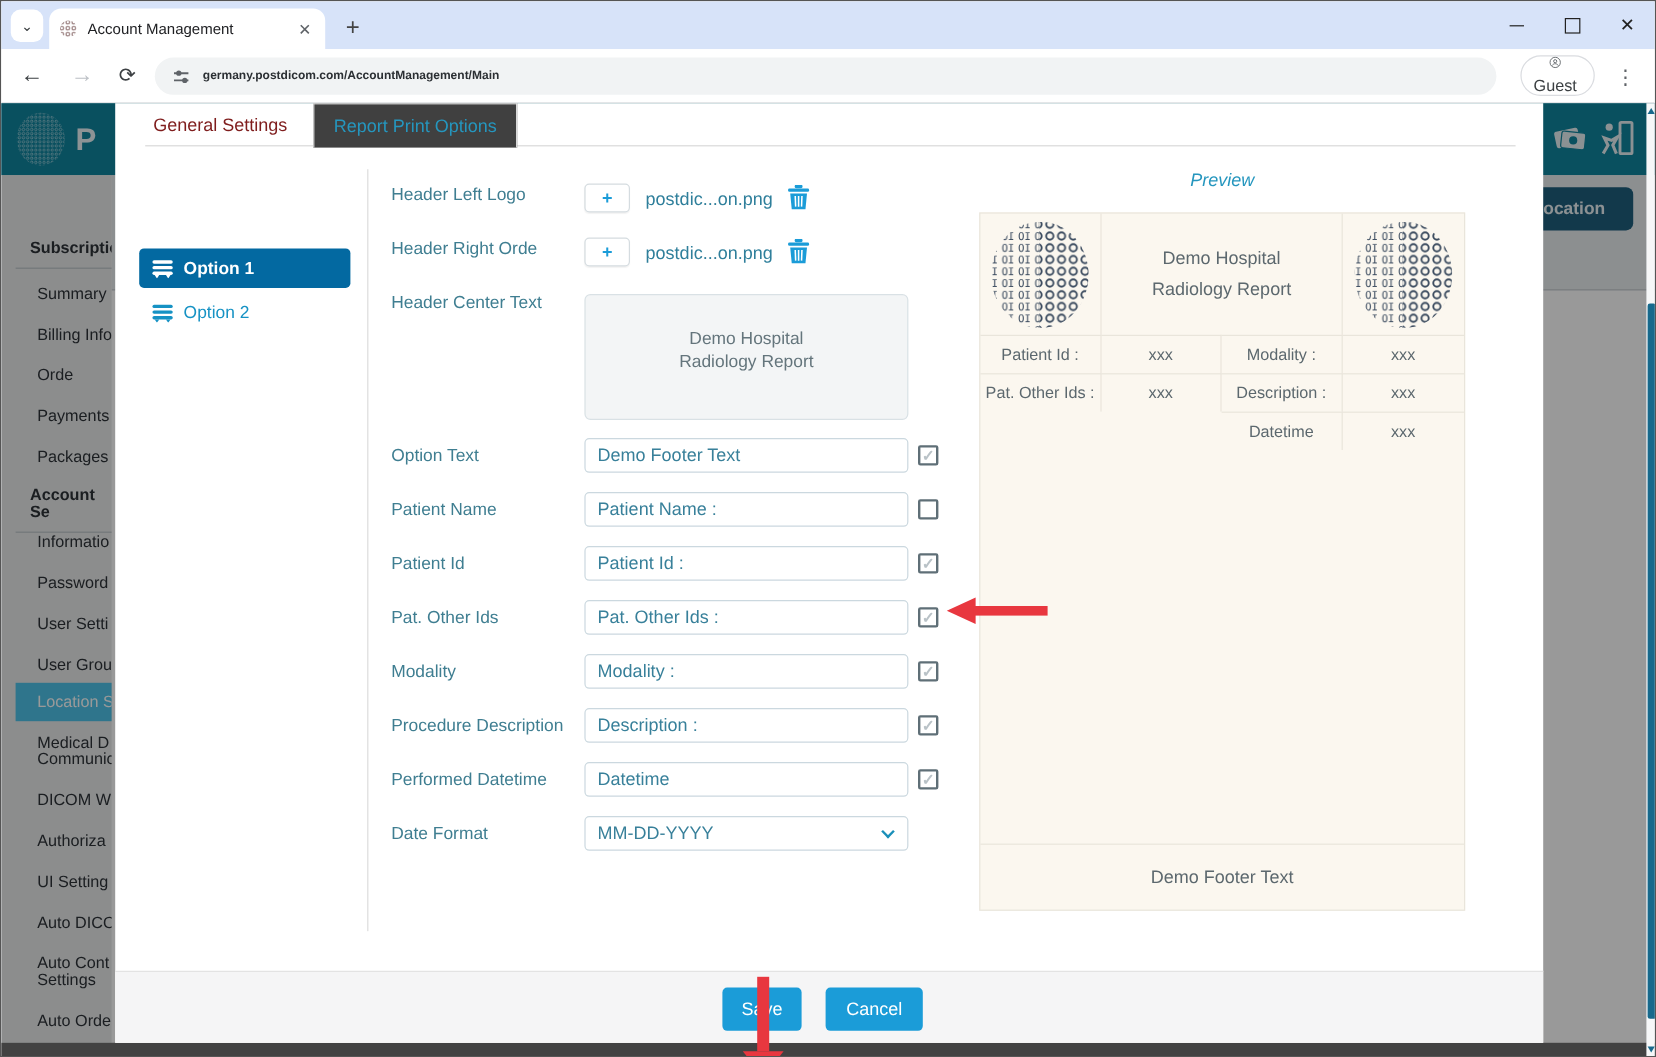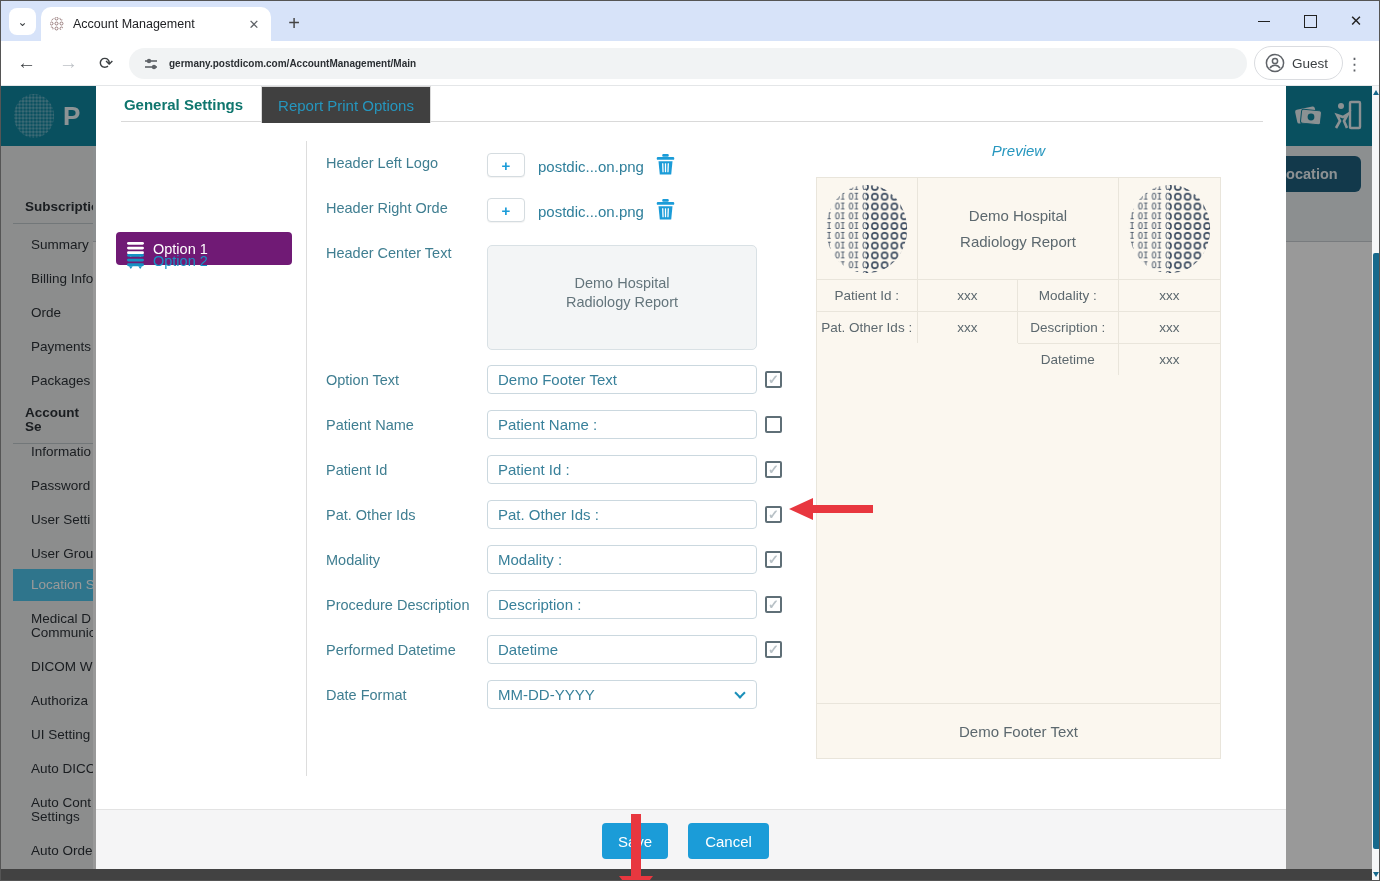--- a/index.html
+++ b/index.html
@@ -26,22 +26,22 @@
   .wc-close::after { content:"✕"; font-size:15px; color:#222; }
 
   .toolbar { position:absolute; left:0; top:40px; width:100%; height:45px; background:#fff; border-bottom:1px solid #E4E6E8; }
   .navbtn { position:absolute; top:50%; transform:translateY(-50%); font-size:19px; color:#3C4043; }
   .nb-back { left:16px; } .nb-back::after { content:"←"; }
   .nb-fwd { left:58px; color:#BDC1C6; } .nb-fwd::after { content:"→"; }
   .nb-reload { left:98px; font-size:17px; } .nb-reload::after { content:"⟳"; }
   .urlbar { position:absolute; left:128px; top:7px; width:1118px; height:31px; background:#F1F3F4; border-radius:16px;
     display:flex; align-items:center; padding:0 14px; }
   .url-text { font-size:10px; color:#2B2F33; margin-left:10px;font-weight:bold; }
-  .guest { position:absolute; right:36px; top:5px; height:34px; border:1px solid #DADCE0; border-radius:17px;
-    display:flex; align-items:center; padding:0 14px 0 10px; gap:7px; background:#fff; }
+  .guest { position:absolute; right:50px; top:5px; height:34px; border:1px solid #DADCE0; border-radius:17px;
+    display:flex; align-items:center; padding:0 14px 0 10px; gap:7px; background:#fff;flex-direction:column; }
   .guest-label { font-size:13.5px; color:#3C4043; }
   .kebab { position:absolute; right:16px; top:13px; font-size:17px; color:#5F6368; } .kebab::after { content:"⋮"; }
 
   
   .page { position:absolute; left:0; top:85px; width:1380px; height:796px; background:#fff; }
   .app-header { position:absolute; left:0; top:0; width:100%; height:60px; background:#10859F; }
   .brand { position:absolute; left:10px; top:6px; display:flex; align-items:center; gap:6px; }
   .brand-letter { color:#EAF6F9; font-size:26px; font-weight:bold; }
   .hdr-ic { position:absolute; top:14px; }
   .subbar { position:absolute; left:92px; top:60px; right:0; height:96px; background:#E9EEF1; border-bottom:1px solid #C9CED2; }
@@ -59,27 +59,27 @@
   .scrollbar { position:absolute; right:0; top:0; width:9px; height:100%; background:#F6F7F8; z-index:30; }
   .sb-thumb { position:absolute; left:1px; width:7px; top:167px; height:596px; background:#17698C; border-radius:2px; }
   .sb-arrow { position:absolute; left:1px; width:0; height:0; border-left:3.5px solid transparent; border-right:3.5px solid transparent; }
   .sb-up { top:4px; border-bottom:5px solid #17698C; }
   .sb-down { bottom:5px; border-top:5px solid #17698C; }
 
   
   .modal { position:absolute; left:95px; top:0; width:1190px; height:783px; background:#fff; z-index:20; }
   .tabline { position:absolute; left:25px; right:23px; top:35px; height:1px; background:#D9D9D9; }
   .mtab { position:absolute; top:0; height:36px; display:flex; align-items:center; justify-content:center; font-size:15px; }
-  .mtab-general { left:10px; width:155px; color:#0f766e;font-weight:bold; }
+  .mtab-general { left:10px; width:155px; color:#7f1d1d; }
   .mtab-report { left:165px; width:170px; color:#2596BE; background:#404040; border:1px solid #D9D9D9; border-bottom:none; z-index:2; height:37px; }
 
   .optcol { position:absolute; left:0; top:36px; width:210px; bottom:60px; }
   .vdivider { position:absolute; left:210px; top:55px; height:635px; width:1px; background:#DDDDDD; }
   .opt { position:absolute; left:20px; width:176px; height:33px; display:flex; align-items:center; gap:8px; padding:0 10px; border-radius:4px; font-size:14.5px; }
-  .opt1 { top:85px; background:#701a75; color:#fff; font-weight:normal;margin-top:25px; }
+  .opt1 { top:85px; background:#0369a1; color:#fff; font-weight:bold; }
   .opt2 { top:122px; color:#1692C4; }
 
   .flabel { position:absolute; left:0; font-size:14.5px; color:#3F7E91; white-space:nowrap; }
   .form-area { position:absolute; left:230px; top:0; width:600px; height:100%; }
   .plusbtn { position:absolute; left:161px; width:38px; height:24px; background:#fff; border:1px solid #D5DCE0; border-radius:4px;
     color:#1B9CD8; font-size:15px; font-weight:bold; display:flex; align-items:center; justify-content:center; box-shadow:0 1px 1px rgba(0,0,0,.05); }
   .filename { position:absolute; left:212px; font-size:15px; color:#2F7F9B; }
   .trash { position:absolute; left:330px; width:19px; height:21px; }
   .centerbox { position:absolute; left:161px; top:159px; width:270px; height:105px; background:#F3F5F6; border:1px solid #D9E1E5;
     border-radius:5px; color:#64757C; font-size:14.5px; text-align:center; padding-top:28px; line-height:19px; white-space:pre-line; }

